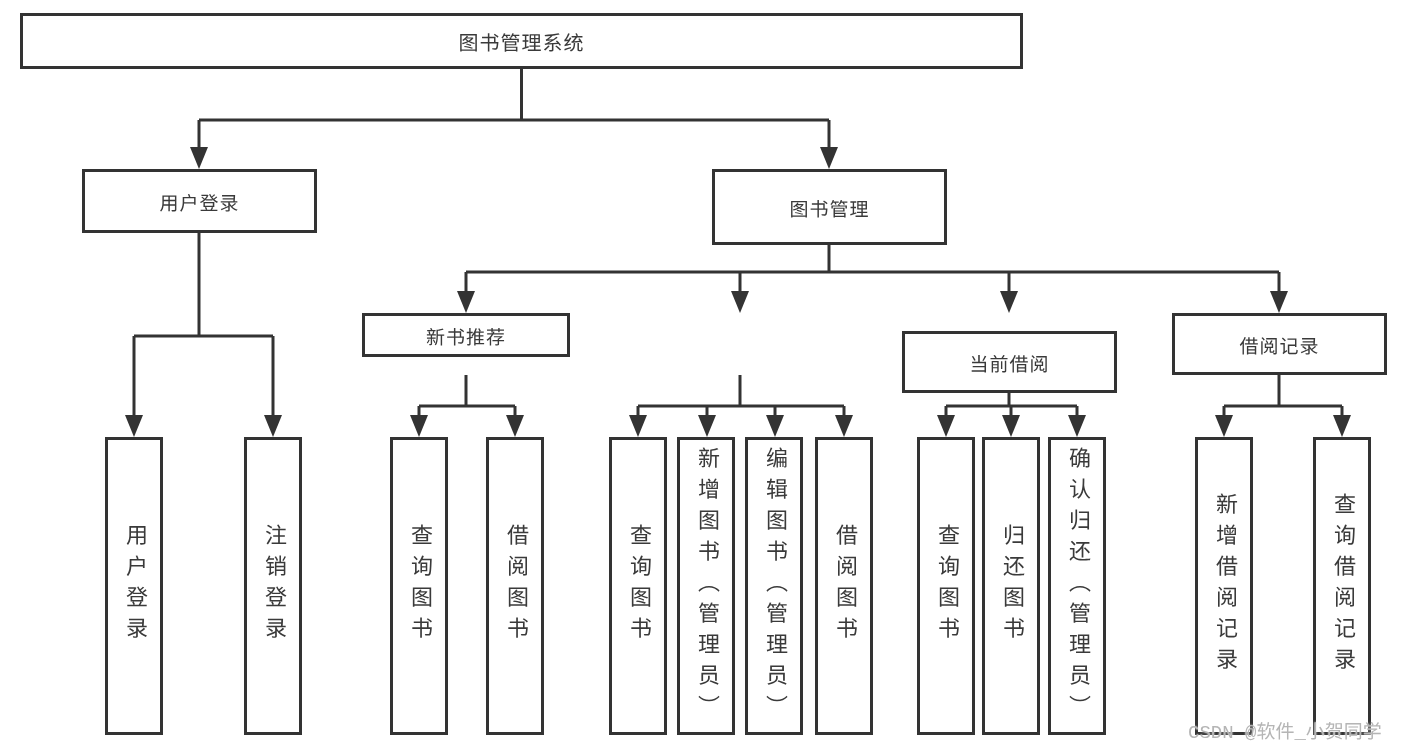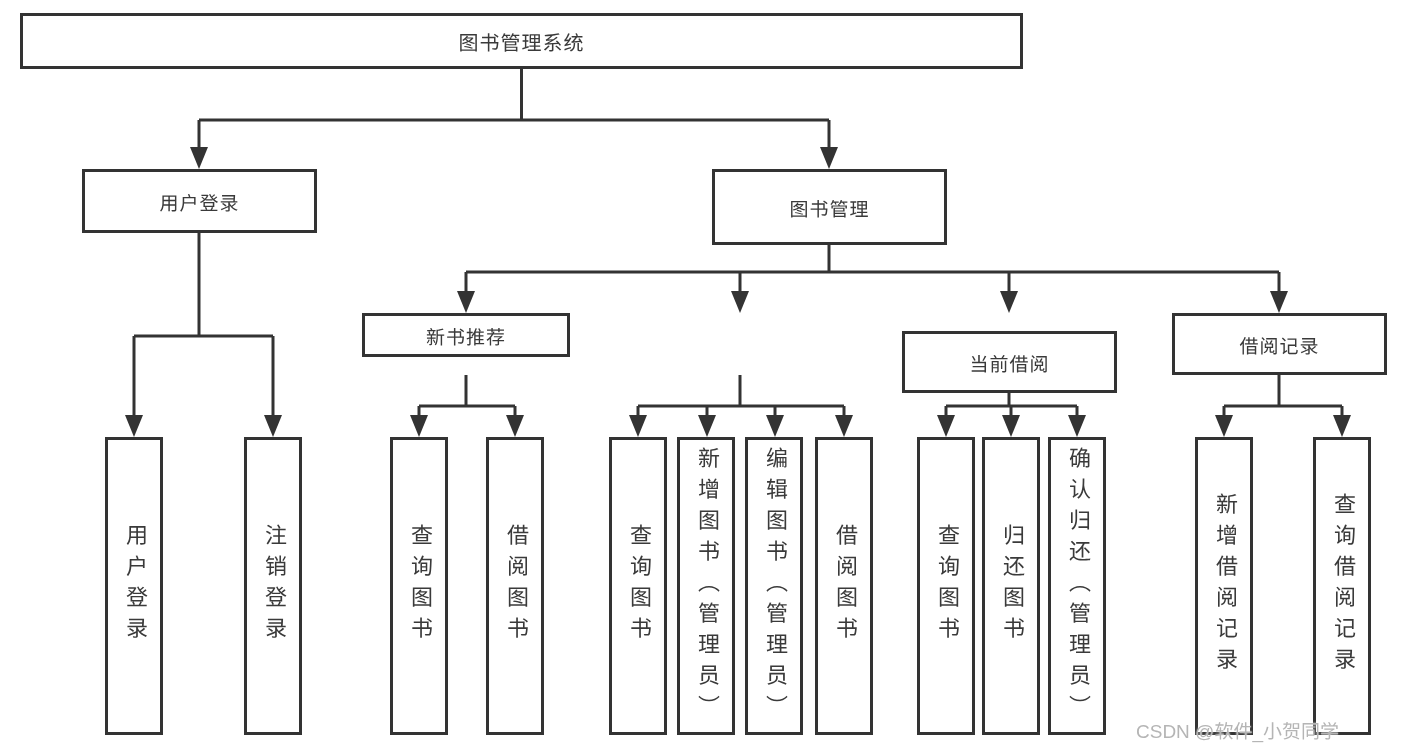--- a/index.html
+++ b/index.html
@@ -42,27 +42,28 @@
     width: 58px;
     height: 298px;
     font-size: 22px;
     writing-mode: vertical-rl;
     text-orientation: mixed;
     letter-spacing: 9px;
     line-height: 52px;
   }
   .watermark {
     position: absolute;
-    left: 1136px;
+    left: 1188px;
     top: 716px;
     font-size: 19px;
     color: #b5b5b5;
     white-space: nowrap;
     text-shadow: 0 0 2px #ffffff;
     z-index: 5;
+    font-family: Liberation Mono, monospace;
   }
 </style>
 </head>
 <body>
 
 <div class="stage">
 
   <svg class="connectors" width="1405" height="747" viewBox="0 0 1405 747" xmlns="http://www.w3.org/2000/svg">
     <g stroke="#333333" stroke-width="3" fill="none">
 

